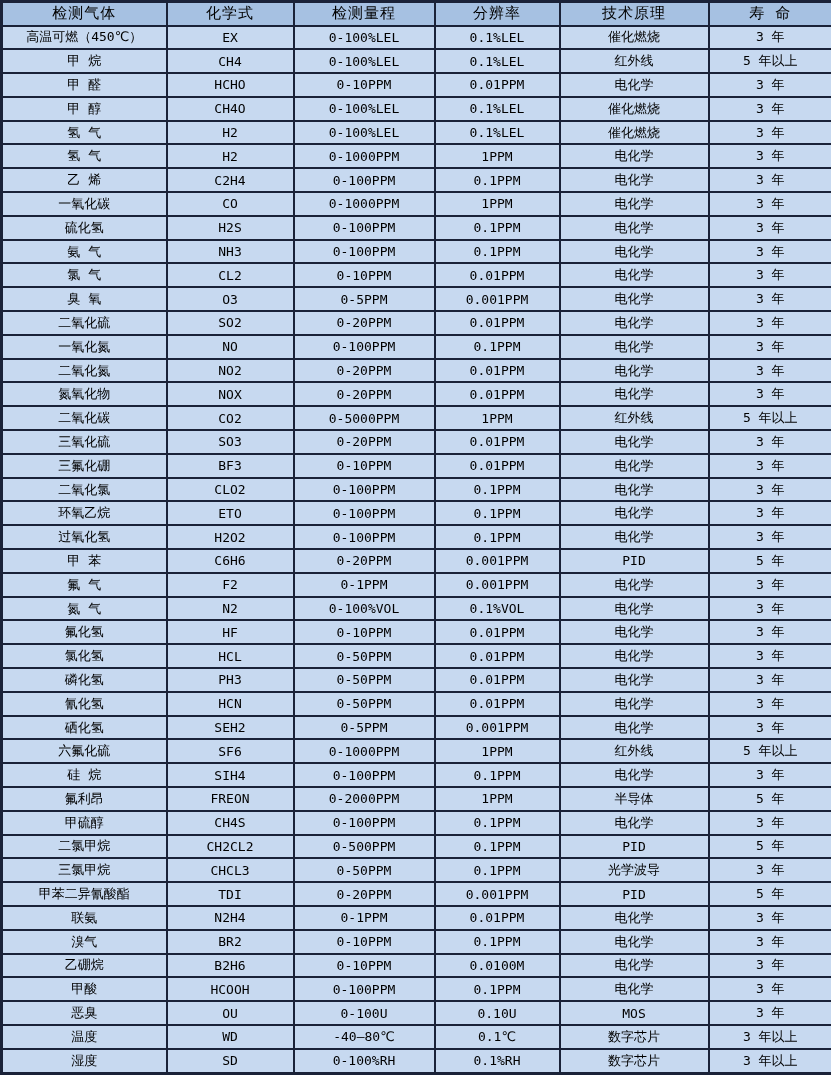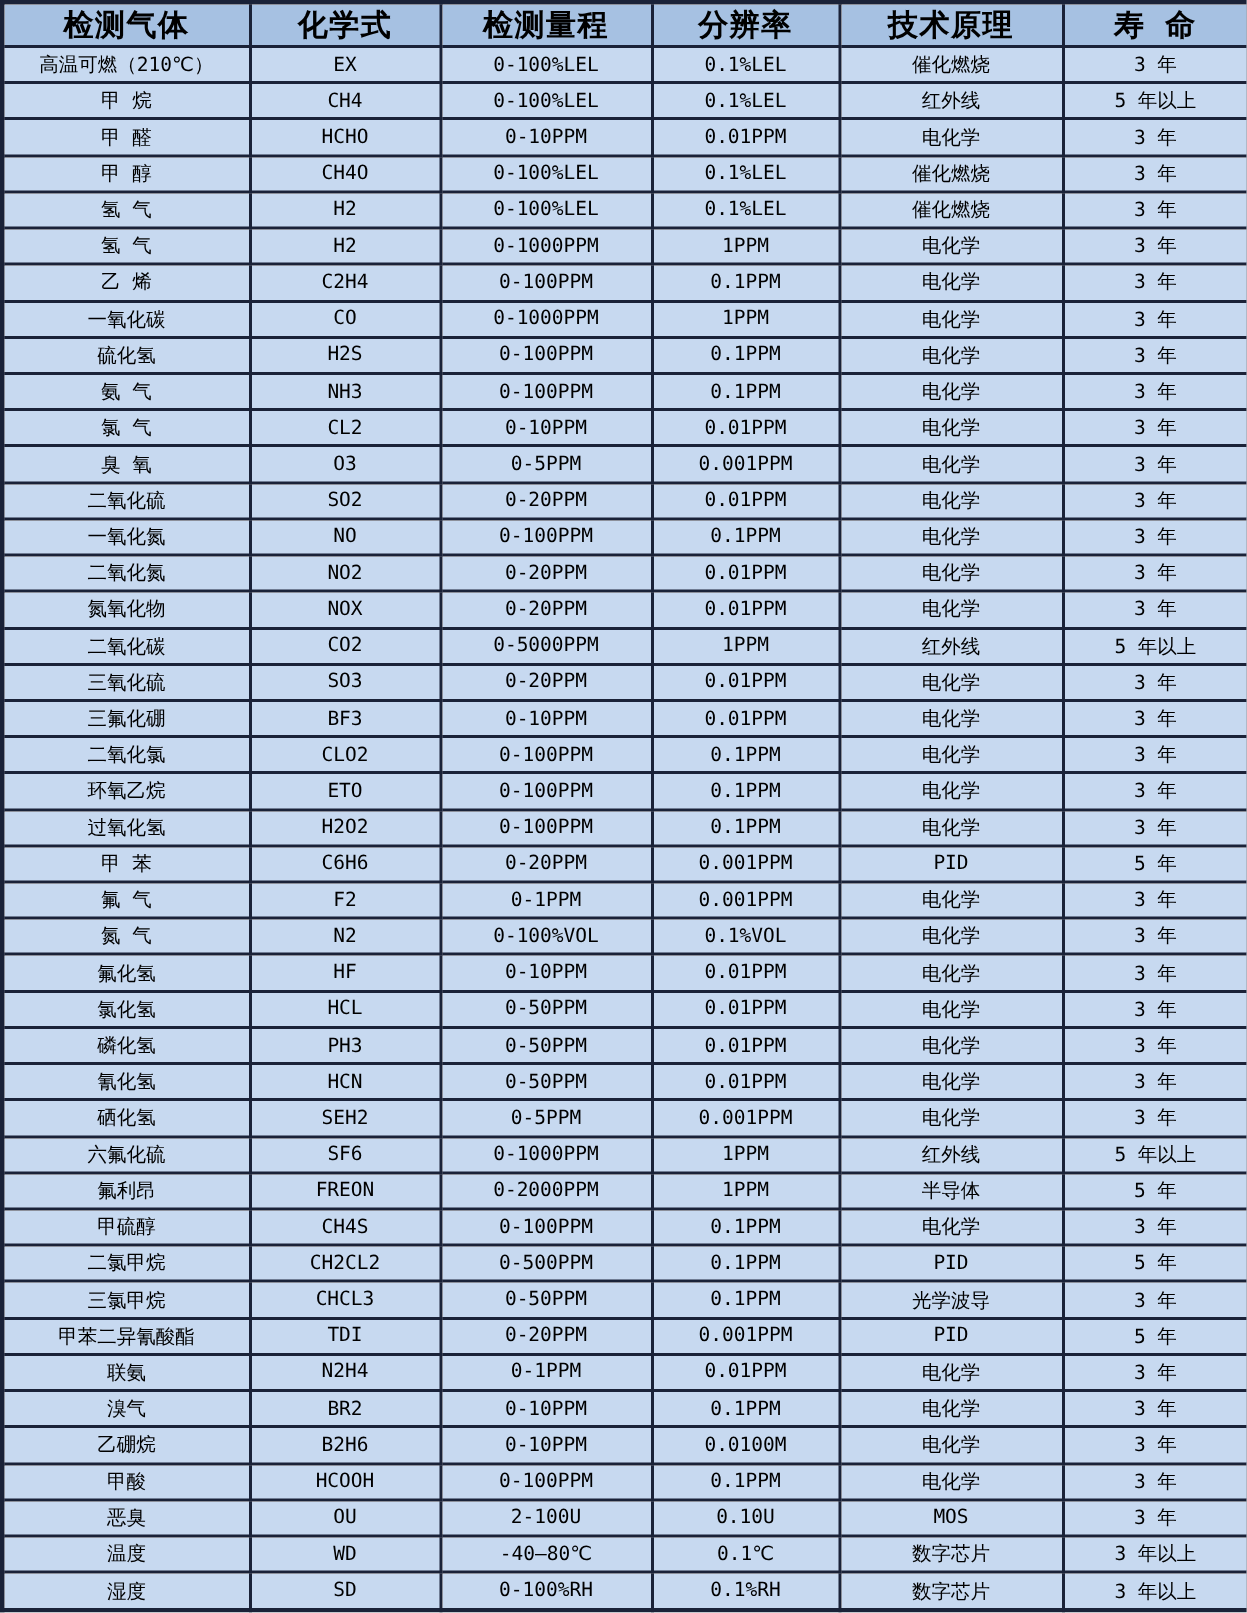--- a/index.html
+++ b/index.html
@@ -32,22 +32,22 @@
     padding: 0 2px;
     overflow: hidden;
     white-space: pre;
     color: var(--text);
   }
   table.gas-table thead tr {
     height: 24px;
   }
   table.gas-table th {
     background: var(--header-bg);
-    font-size: 20px;
-    font-weight: bold;
+    font-size: 15px;
+    font-weight: normal;
     letter-spacing: 1px;
   }
   table.gas-table td {
     background: var(--row-bg);
     font-size: 13px;
     font-weight: normal;
   }
 </style>
 </head>
 <body>
@@ -66,21 +66,21 @@
         <th>检测气体</th>
         <th>化学式</th>
         <th>检测量程</th>
         <th>分辨率</th>
         <th>技术原理</th>
         <th>寿 命</th>
       </tr>
   </thead>
   <tbody>
       <tr>
-        <td>高温可燃（210℃）</td>
+        <td>高温可燃（450℃）</td>
         <td>EX</td>
         <td>0-100%LEL</td>
         <td>0.1%LEL</td>
         <td>催化燃烧</td>
         <td>3 年</td>
       </tr>
       <tr>
         <td>甲 烷</td>
         <td>CH4</td>
         <td>0-100%LEL</td>
@@ -314,20 +314,28 @@
       </tr>
       <tr>
         <td>六氟化硫</td>
         <td>SF6</td>
         <td>0-1000PPM</td>
         <td>1PPM</td>
         <td>红外线</td>
         <td>5 年以上</td>
       </tr>
       <tr>
+        <td>硅 烷</td>
+        <td>SIH4</td>
+        <td>0-100PPM</td>
+        <td>0.1PPM</td>
+        <td>电化学</td>
+        <td>3 年</td>
+      </tr>
+      <tr>
         <td>氟利昂</td>
         <td>FREON</td>
         <td>0-2000PPM</td>
         <td>1PPM</td>
         <td>半导体</td>
         <td>5 年</td>
       </tr>
       <tr>
         <td>甲硫醇</td>
         <td>CH4S</td>
@@ -388,21 +396,21 @@
         <td>甲酸</td>
         <td>HCOOH</td>
         <td>0-100PPM</td>
         <td>0.1PPM</td>
         <td>电化学</td>
         <td>3 年</td>
       </tr>
       <tr>
         <td>恶臭</td>
         <td>OU</td>
-        <td>2-100U</td>
+        <td>0-100U</td>
         <td>0.10U</td>
         <td>MOS</td>
         <td>3 年</td>
       </tr>
       <tr>
         <td>温度</td>
         <td>WD</td>
         <td>-40—80℃</td>
         <td>0.1℃</td>
         <td>数字芯片</td>

